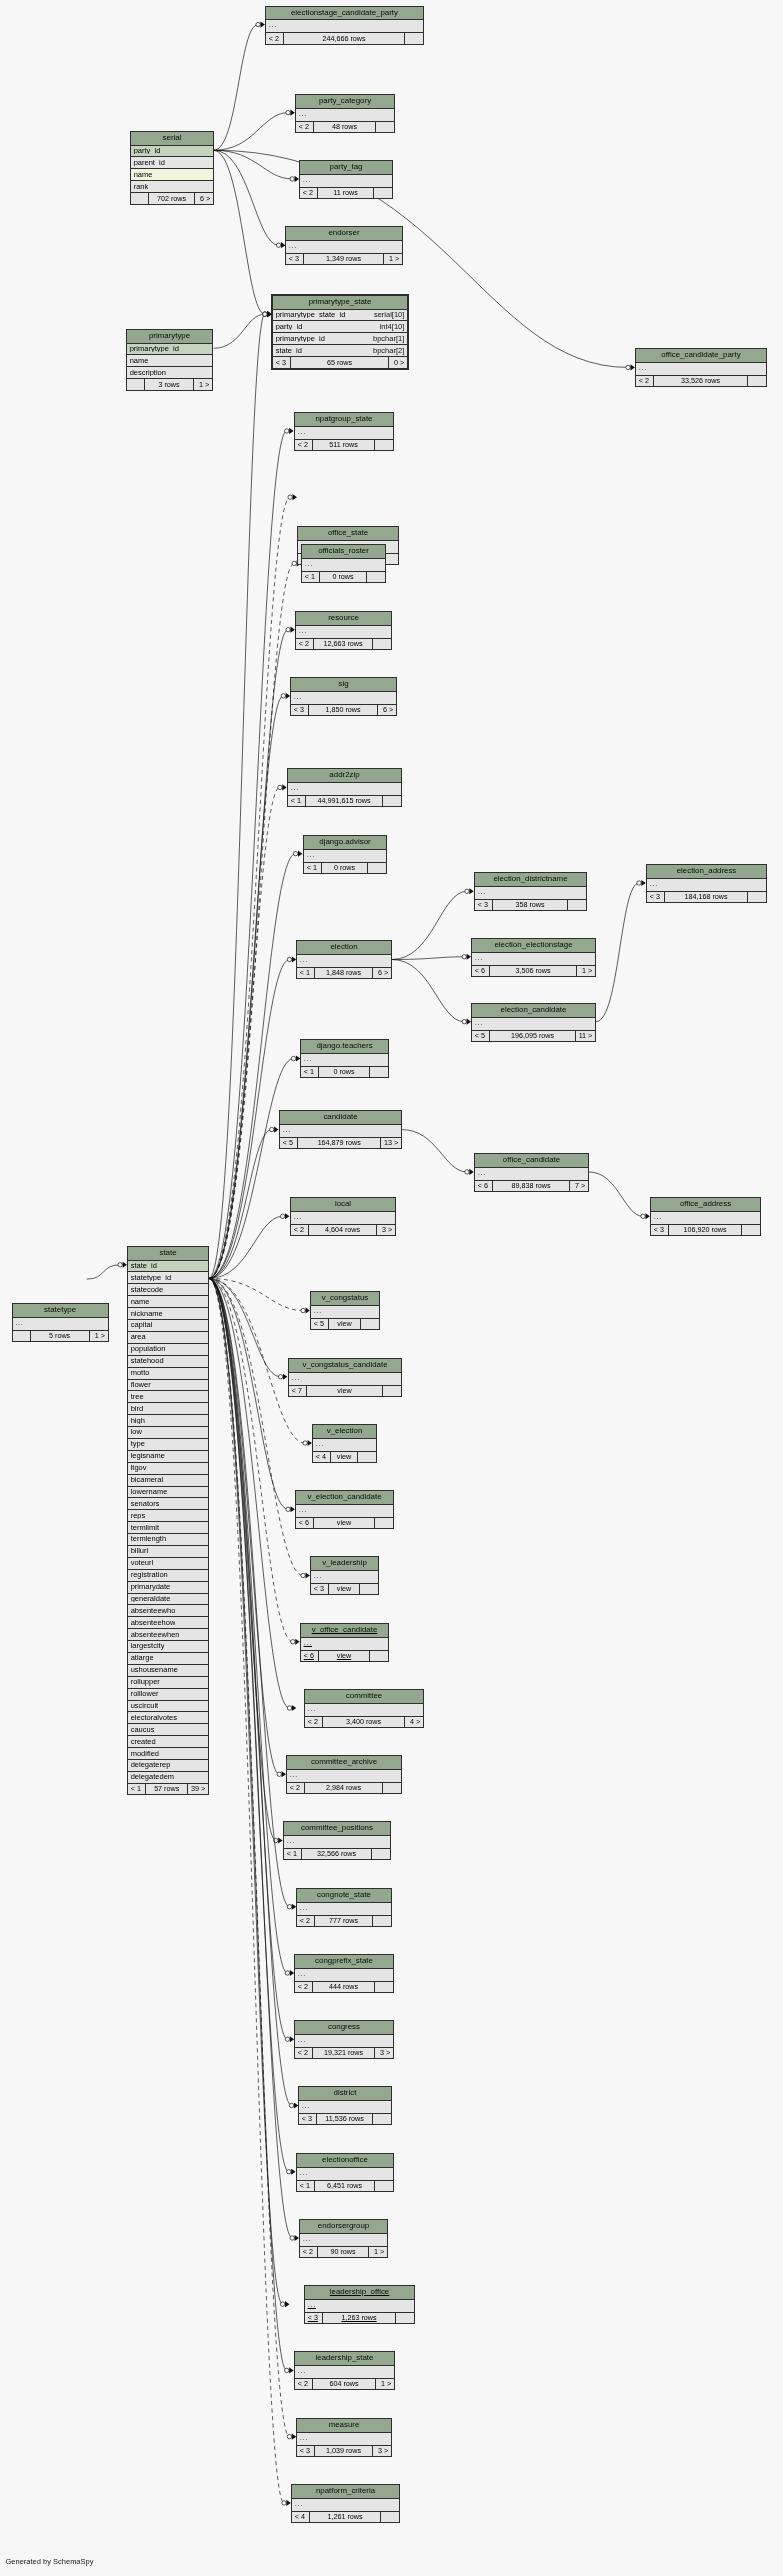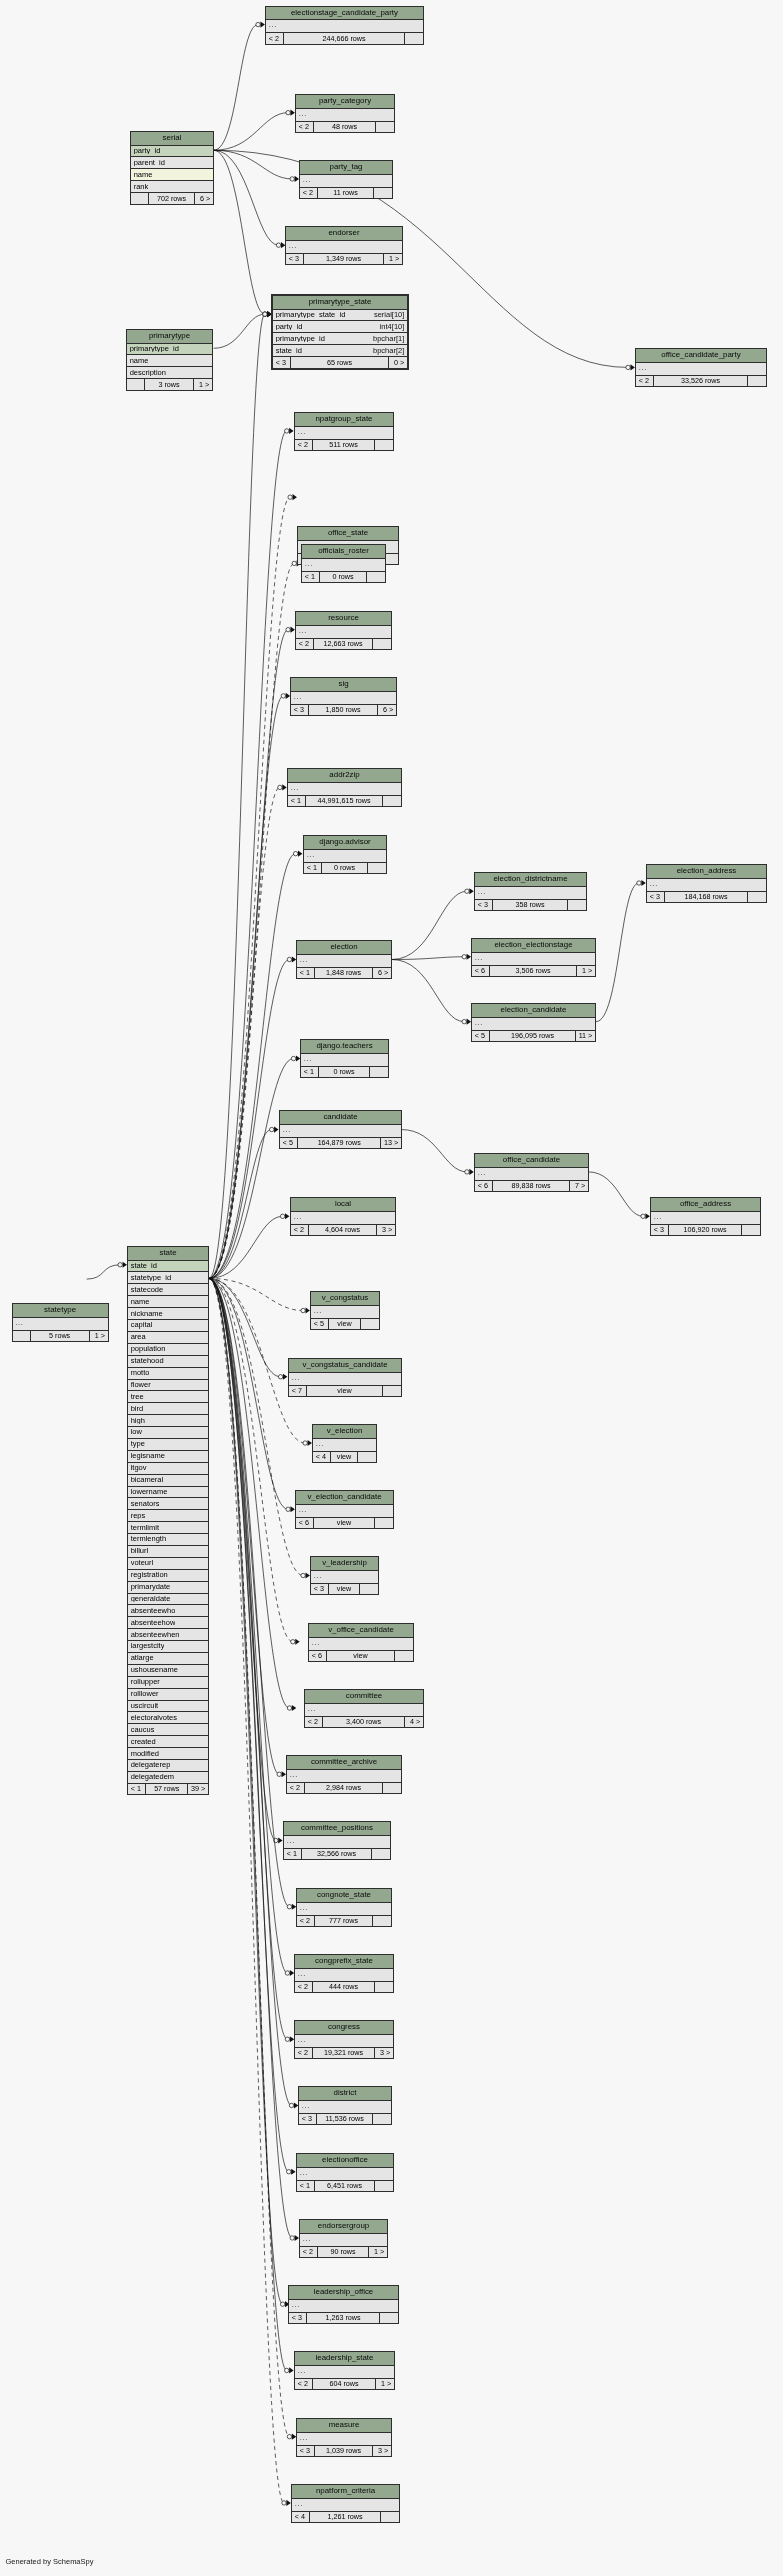--- a/index.html
+++ b/index.html
@@ -782,21 +782,21 @@
       </div>
       <div class="node" style="left: 310px; top: 1556px; width: 69px;">
         <div class="title">v_leadership</div>
         <div class="ellipsis">...</div>
         <div class="foot">
           <div class="f-left">&lt; 3</div>
           <div class="f-mid">view</div>
           <div class="f-right empty"></div>
         </div>
       </div>
-      <div class="node" style="left: 308px; top: 1623px; width: 106px;">
+      <div class="node" style="left: 300px; top: 1623px; width: 89px; text-decoration: underline;">
         <div class="title">v_office_candidate</div>
         <div class="ellipsis">...</div>
         <div class="foot">
           <div class="f-left">&lt; 6</div>
           <div class="f-mid">view</div>
           <div class="f-right empty"></div>
         </div>
       </div>
       <div class="node" style="left: 304px; top: 1689px; width: 120px;">
         <div class="title">committee</div>
@@ -872,21 +872,21 @@
       </div>
       <div class="node" style="left: 299px; top: 2219px; width: 89px;">
         <div class="title">endorsergroup</div>
         <div class="ellipsis">...</div>
         <div class="foot">
           <div class="f-left">&lt; 2</div>
           <div class="f-mid">90 rows</div>
           <div class="f-right">1 &gt;</div>
         </div>
       </div>
-      <div class="node" style="left: 288px; top: 2285px; width: 111px;">
+      <div class="node" style="left: 304px; top: 2285px; width: 111px; text-decoration: underline;">
         <div class="title">leadership_office</div>
         <div class="ellipsis">...</div>
         <div class="foot">
           <div class="f-left">&lt; 3</div>
           <div class="f-mid">1,263 rows</div>
           <div class="f-right empty"></div>
         </div>
       </div>
       <div class="node" style="left: 294px; top: 2351px; width: 101px;">
         <div class="title">leadership_state</div>

